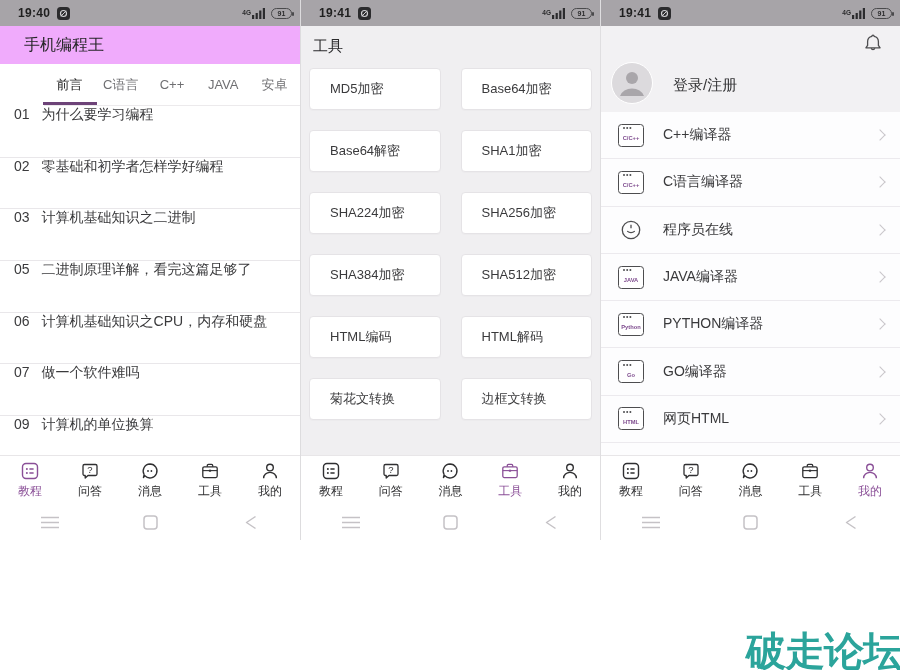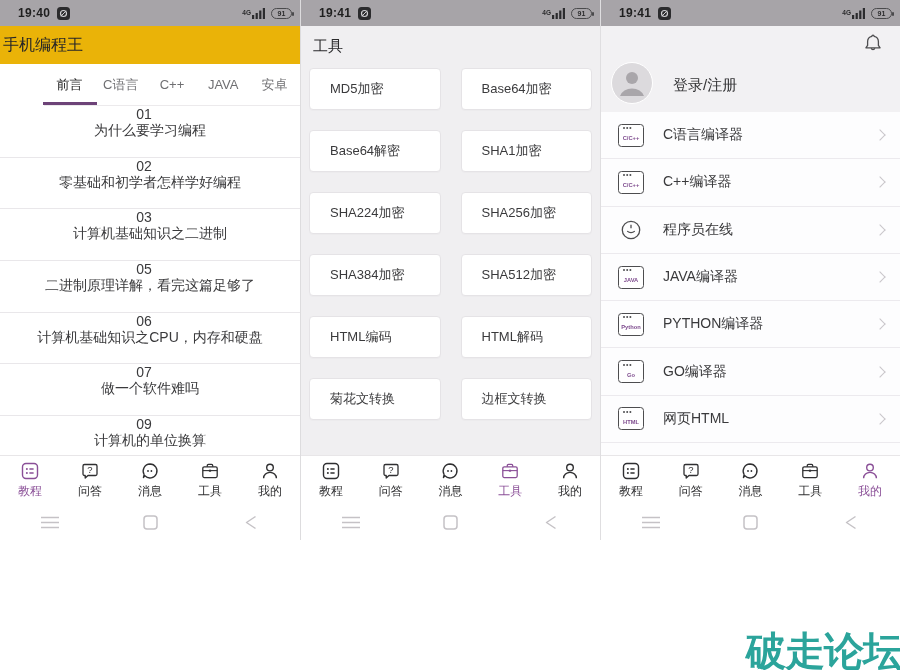--- a/index.html
+++ b/index.html
@@ -16,28 +16,28 @@
   .status-time { font-size:12px; font-weight:bold; color:#1f1f1f; letter-spacing:.3px; }
   .status-app-icon { margin-left:7px; display:inline-flex; }
   .status-right { margin-left:auto; display:flex; align-items:center; gap:5px; }
   .net-wrap { display:flex; align-items:flex-end; }
   .net-label { font-size:6.5px; font-weight:bold; color:#2b2b2d; margin-right:1px; transform:translateY(-3px); }
   .battery { position:relative; width:21px; height:11px; border:1px solid #4a4a4c; border-radius:5.5px; display:flex; align-items:center; justify-content:center; }
   .battery::after { content:""; position:absolute; right:-3px; top:3px; width:2px; height:4px; background:#4a4a4c; border-radius:1px; }
   .battery-num { font-size:7px; color:#2b2b2d; font-weight:bold; }
 
   
-  .app-header { height:38px; flex:0 0 38px; display:flex; align-items:center; padding:0 3px; background:#eab308; }
+  .app-header { height:38px; flex:0 0 38px; display:flex; align-items:center; padding:0 24px; background:#f0abfc; }
   .app-title { font-size:16px; color:#262628; }
   .tab-bar { height:42px; flex:0 0 42px; display:flex; background:#fff; border-bottom:1px solid #eceaec;margin-left:44px; }
   .tab { flex:1; display:flex; align-items:center; justify-content:center; position:relative; font-size:13px; color:#6f6f72; cursor:default; }
   .tab.active { color:#222; }
   .tab.active .tab-underline { position:absolute; bottom:0; left:50%; transform:translateX(-50%); width:54px; height:3px; background:#6d4378; }
   .t-list { flex:1; background:#fff; overflow:hidden; }
-  .t-row { height:51.7px; display:flex; align-items:center; padding:0 14px; border-bottom:1px solid #e9e7ea;flex-direction:column; }
+  .t-row { height:51.7px; display:flex; padding:0 14px; border-bottom:1px solid #e9e7ea; }
   .t-num { font-size:14px; color:#3a3a3c; margin-right:12px; }
   .t-title { font-size:14px; color:#3a3a3c; white-space:nowrap; }
 
   
   .tools-header { height:40px; flex:0 0 40px; display:flex; align-items:center; padding:0 12px; }
   .tools-title { font-size:15px; color:#2a2a2c; }
   .tool-grid { flex:1; padding:2px 8px; display:grid; grid-template-columns:1fr 1fr; grid-auto-rows:42px; gap:20px; align-content:start; }
   .tool-btn { background:#fff; border:1px solid #e5e3e6; border-radius:4px; display:flex; align-items:center; padding-left:20px; font-size:13px; color:#3a3a3c; box-shadow:0 1px 1px rgba(0,0,0,0.02); }
 
   
@@ -386,31 +386,31 @@
     </div>
 
     <div class="mine-list">
       <div class="mine-row">
         <span class="row-icon">
             <span class="win-icon">
               <span class="win-dots"></span>
               <span class="win-badge">C/C++</span>
             </span>
           </span>
+        <span class="mine-label">C++编译器</span>
+        <span class="chevron"></span>
+      </div>
+      <div class="mine-row">
+        <span class="row-icon">
+            <span class="win-icon">
+              <span class="win-dots"></span>
+              <span class="win-badge">C/C++</span>
+            </span>
+          </span>
         <span class="mine-label">C语言编译器</span>
-        <span class="chevron"></span>
-      </div>
-      <div class="mine-row">
-        <span class="row-icon">
-            <span class="win-icon">
-              <span class="win-dots"></span>
-              <span class="win-badge">C/C++</span>
-            </span>
-          </span>
-        <span class="mine-label">C++编译器</span>
         <span class="chevron"></span>
       </div>
       <div class="mine-row">
         <span class="row-icon">
             <svg width="24" height="24" viewBox="0 0 24 24">
               <circle cx="12" cy="12" r="8.7" fill="none" stroke="#4d4d4f" stroke-width="1.3"></circle>
               <line x1="12" y1="6.8" x2="12" y2="10.3" stroke="#4d4d4f" stroke-width="1.3"></line>
               <path d="M8.6 13.4 a4.4 3.4 0 0 0 6.8 0" fill="none" stroke="#4d4d4f" stroke-width="1.3" stroke-linecap="round"></path>
             </svg>
           </span>

